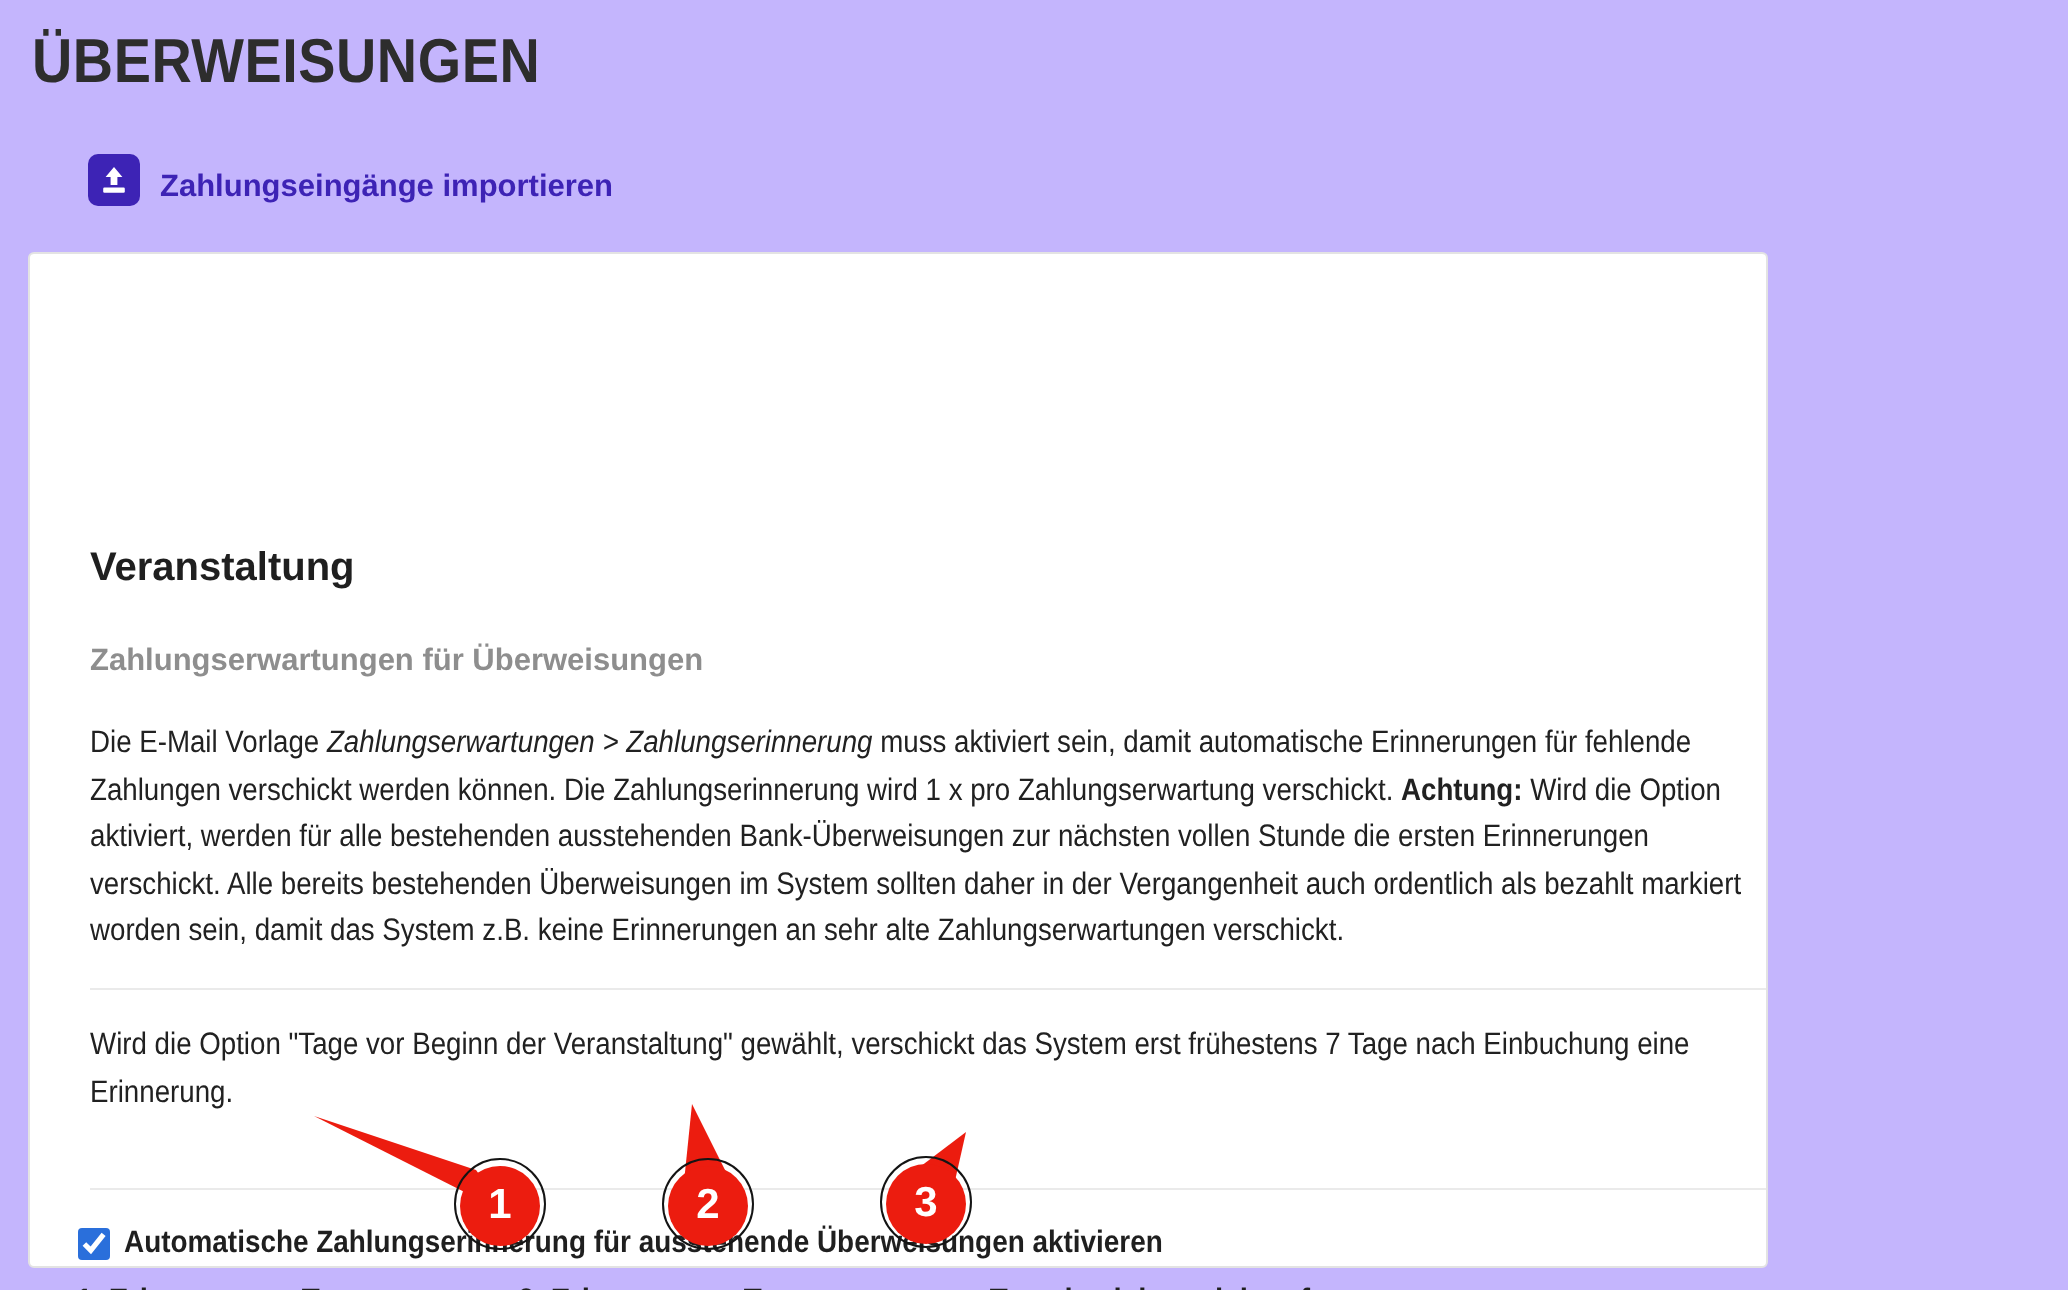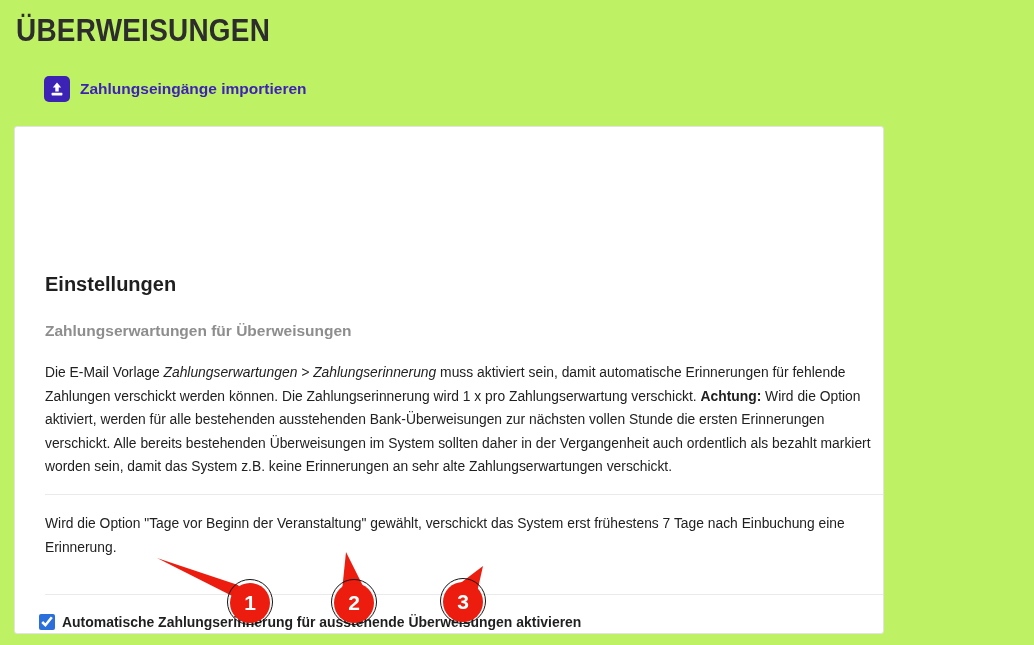--- a/index.html
+++ b/index.html
@@ -1,25 +1,25 @@
 <!DOCTYPE html>
 <html><head>
 <meta charset="utf-8">
 <style>
   * { margin:0; padding:0; box-sizing:border-box; }
   html,body { background:#ffffff; font-family:"Liberation Sans", sans-serif; color:#212121; }
-  #stage { position:relative; width:1034px; height:645px; background:#bef264; overflow:hidden; }
+  #stage { position:relative; width:1034px; height:645px; background:#c4b5fd; overflow:hidden; }
   .abs { position:absolute; }
 
   
   #page-title {
     left:16px; top:13px; font-size:31px; font-weight:800; color:#2d2d2d;
     white-space:nowrap; transform:scaleX(0.9); transform-origin:left top; letter-spacing:0.3px;
   }
-  #import-row { left:16px; top:75px; height:28px; display:flex; align-items:center; gap:10px; cursor:pointer;padding-left:28px; }
+  #import-row { left:16px; top:75px; height:28px; display:flex; align-items:flex-end; gap:10px; cursor:pointer;padding-left:28px; }
   #import-icon {
     width:26px; height:26px; background:#3d23b5; border-radius:5px;
     display:flex; align-items:center; justify-content:center; flex:0 0 auto;
   }
   #import-link { color:#3d23b5; font-weight:700; font-size:15.5px; text-decoration:none; white-space:nowrap; }
 
   
   #settings-card {
     left:14px; top:126px; width:870px; height:508px;
     background:#fff; border:1px solid #e3e3e3; border-radius:3px;
@@ -81,21 +81,21 @@
       <svg width="16" height="16" viewBox="0 0 16 16">
         <path d="M8 1.5 L12.2 6.5 H9.7 V10.5 H6.3 V6.5 H3.8 Z" fill="#ffffff"></path>
         <rect x="2.6" y="11.8" width="10.8" height="2.6" rx="0.6" fill="#ffffff"></rect>
       </svg>
     </span>
     <a id="import-link" href="#">Zahlungseingänge importieren</a>
   </div>
 
   <div id="settings-card" class="abs">
 
-    <div id="card-heading" class="abs">Einstellungen</div>
+    <div id="card-heading" class="abs">Veranstaltung</div>
     <div id="card-subheading" class="abs">Zahlungserwartungen für Überweisungen</div>
 
     <p id="paragraph-1" class="abs para"><span>Die E-Mail Vorlage </span><span class="italic">Zahlungserwartungen &gt; Zahlungserinnerung</span><span> muss aktiviert sein, damit automatische Erinnerungen für fehlende Zahlungen verschickt werden können. Die Zahlungserinnerung wird 1 x pro Zahlungserwartung verschickt. </span><span class="bold">Achtung:</span><span> Wird die Option aktiviert, werden für alle bestehenden ausstehenden Bank-Überweisungen zur nächsten vollen Stunde die ersten Erinnerungen verschickt. Alle bereits bestehenden Überweisungen im System sollten daher in der Vergangenheit auch ordentlich als bezahlt markiert worden sein, damit das System z.B. keine Erinnerungen an sehr alte Zahlungserwartungen verschickt.</span></p>
 
     <div id="divider-1" class="abs divider"></div>
 
     <p id="paragraph-2" class="abs para">Wird die Option "Tage vor Beginn der Veranstaltung" gewählt, verschickt das System erst frühestens 7 Tage nach Einbuchung eine Erinnerung.</p>
 
     <div id="divider-2" class="abs divider"></div>
 

